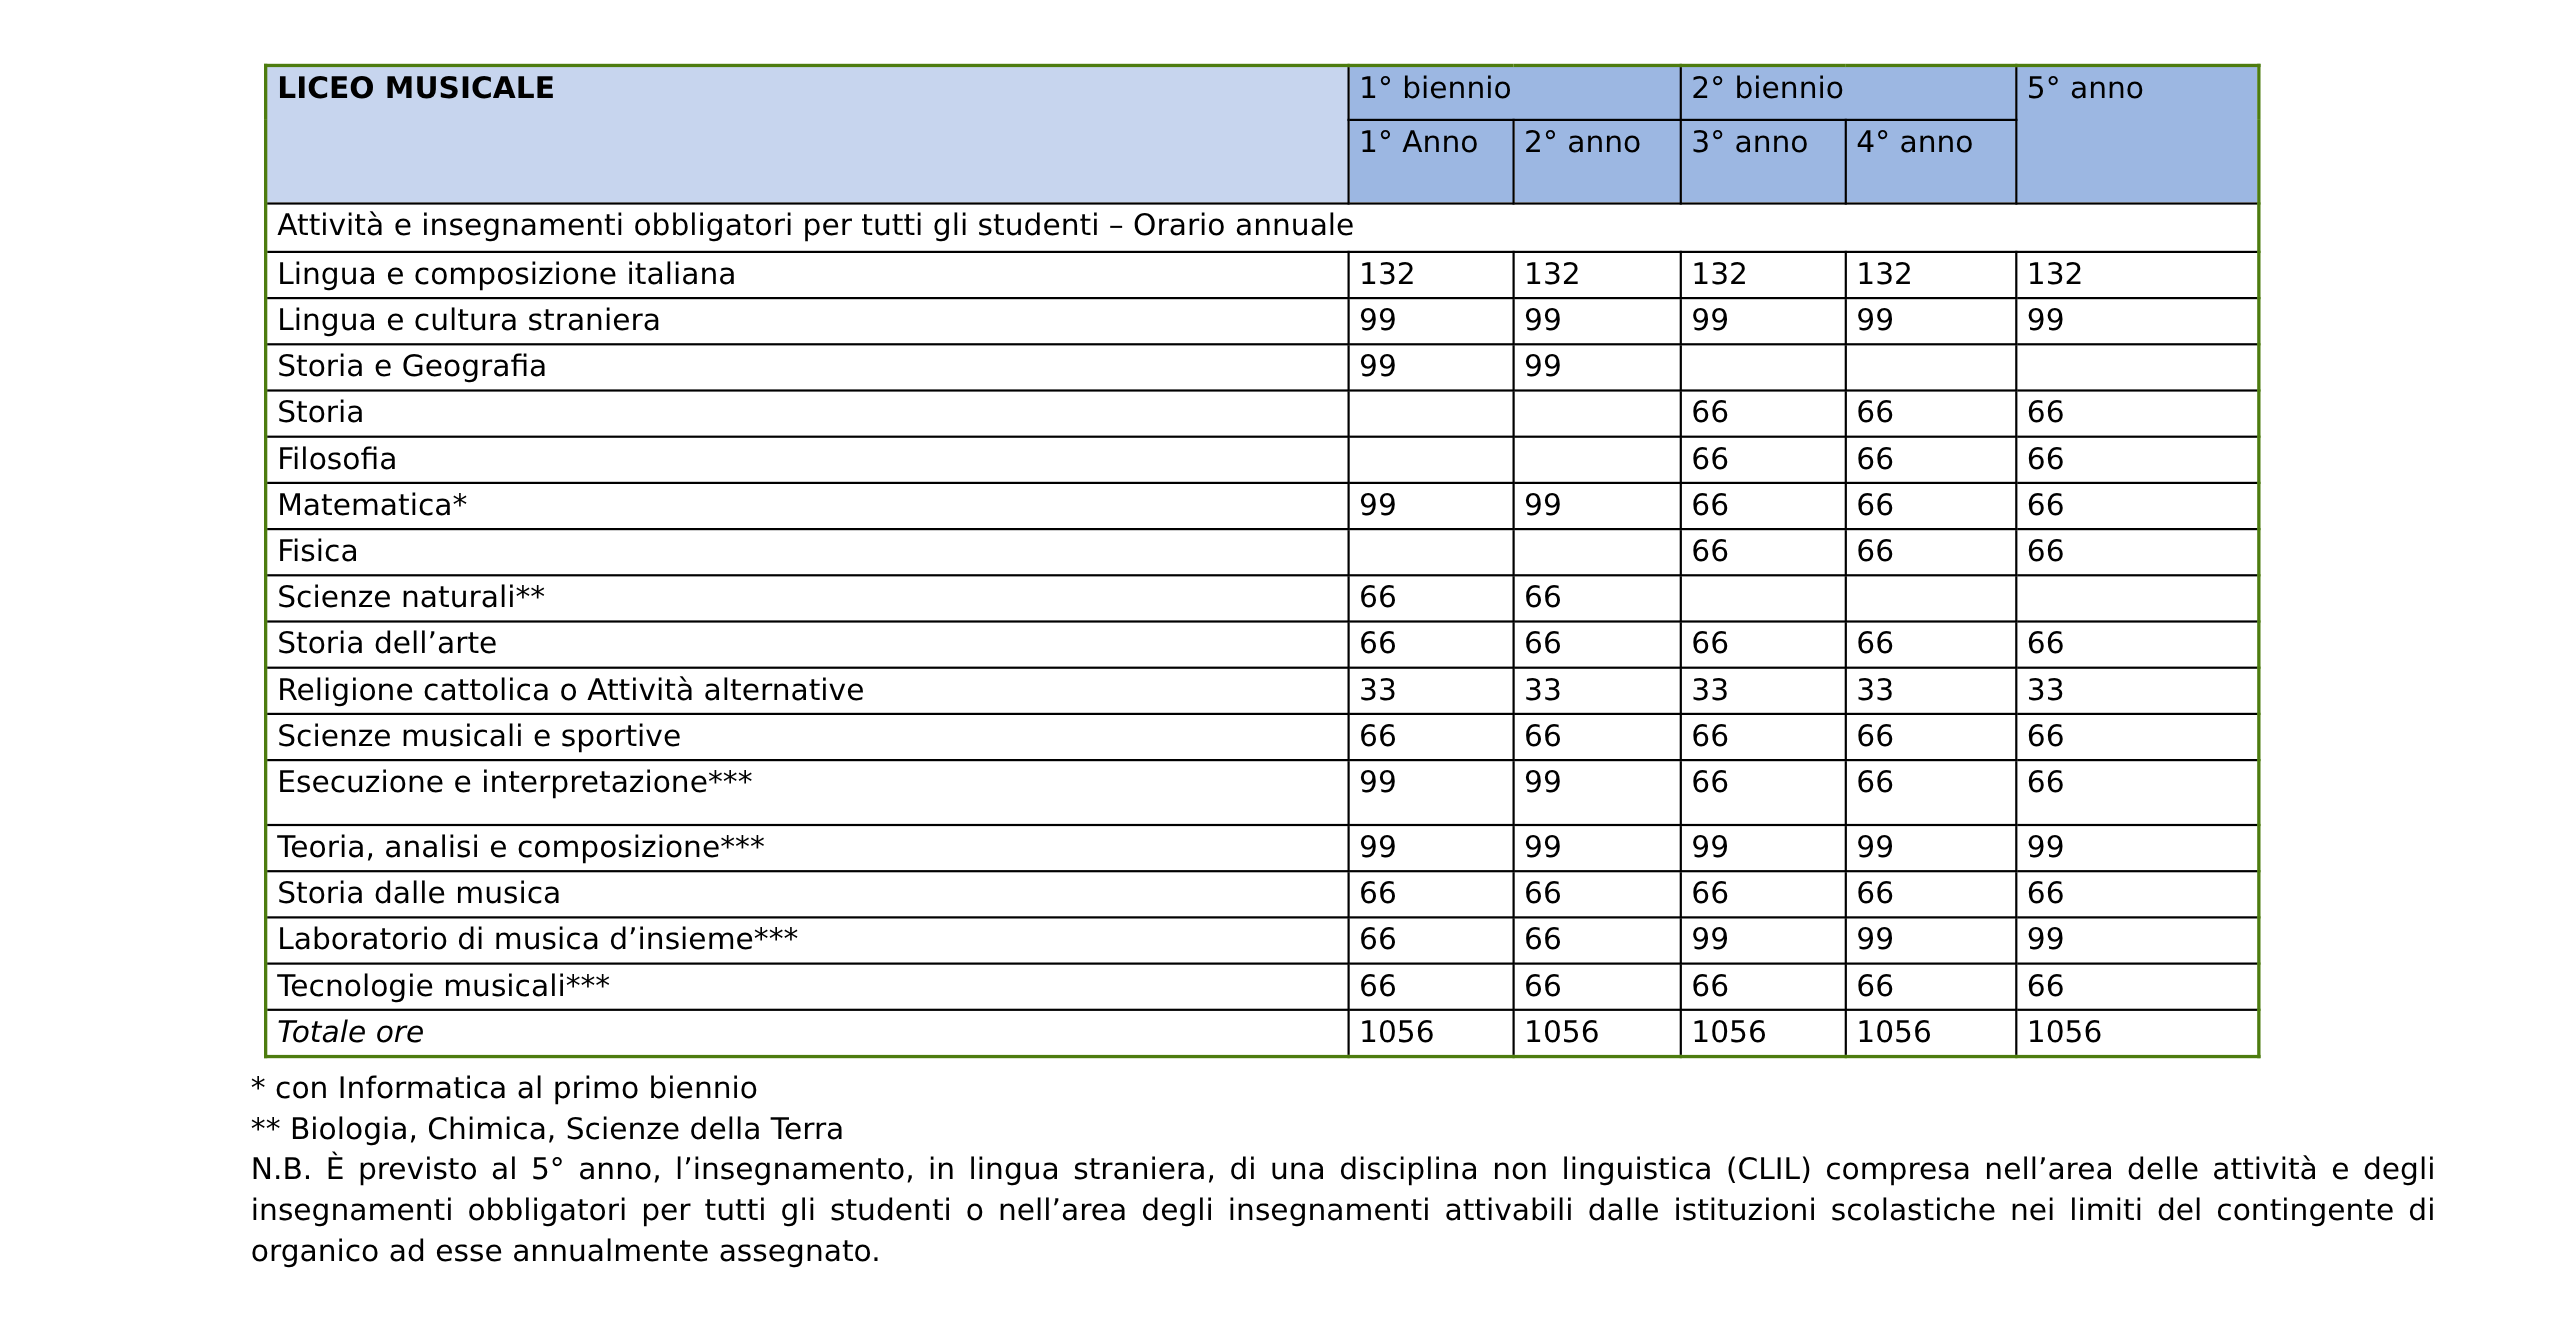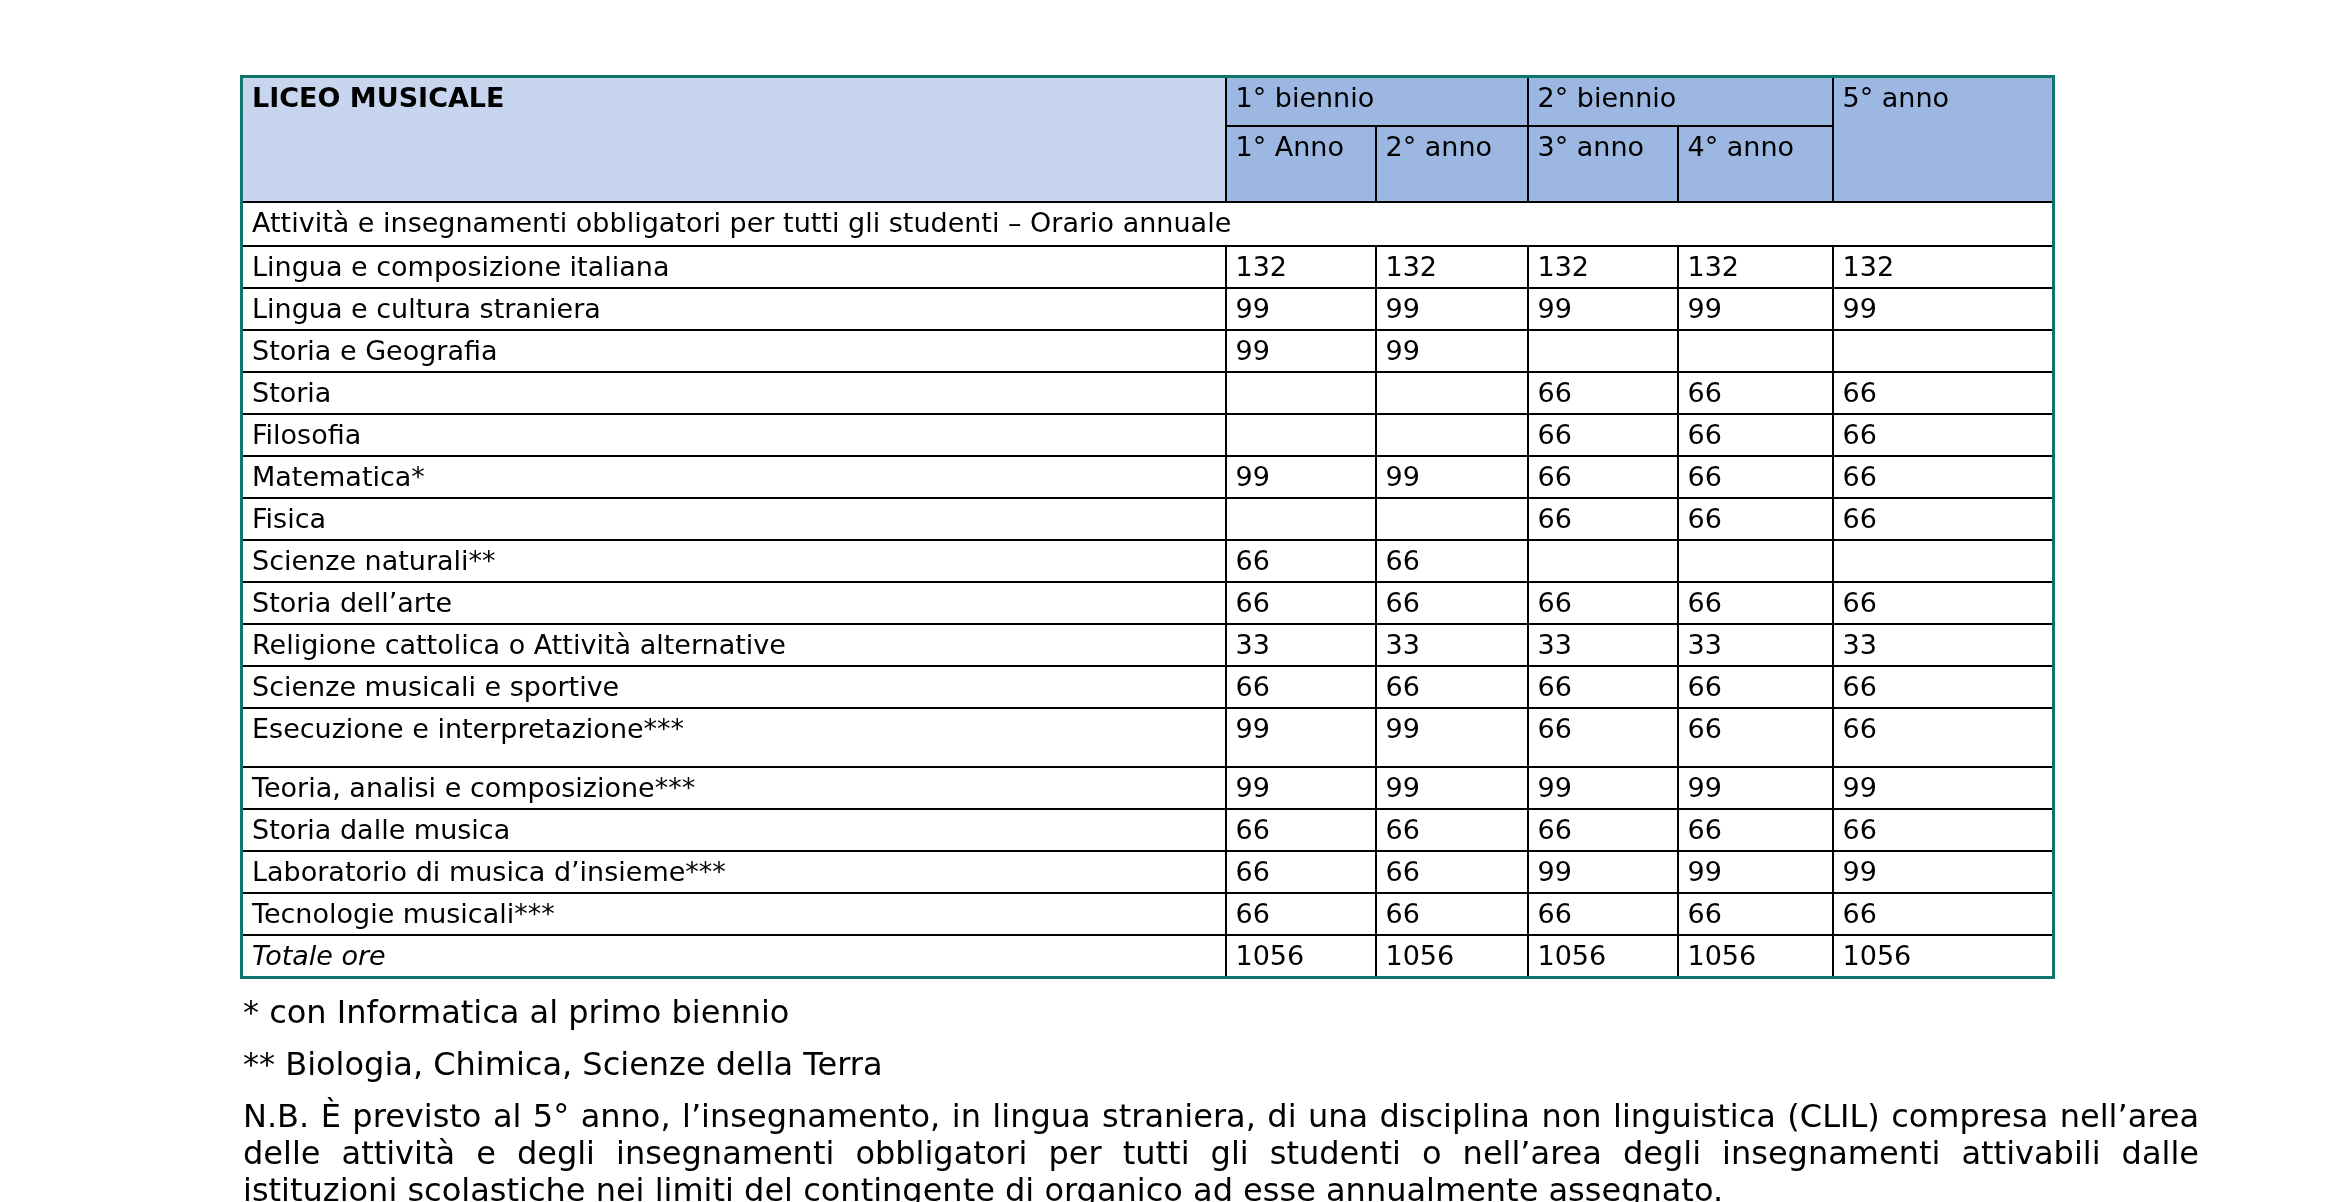--- a/index.html
+++ b/index.html
@@ -16,22 +16,22 @@
     position: absolute;
     top: 0; left: 0;
     width: 2340px;
     height: 1202px;
   }
   table.curriculum {
     border-collapse: collapse;
     table-layout: fixed;
     width: 1812px;
     margin-left: 240px;
-    margin-top: 75px;
-    border: 3px solid #0f766e;
+    margin-top: 58px;
+    border: 3px solid #4d7c0f;
   }
   table.curriculum td {
     border: 2px solid #000;
     padding: 2px 9px 2px 9px;
     vertical-align: top;
     font-size: 27px;
     line-height: 36px;
     overflow: hidden;
     white-space: nowrap;
   }
@@ -59,22 +59,22 @@
   tbody#rows-body tr { height: 42px; }
   tbody#rows-body tr.tall-row { height: 59px; }
   tr.total-row { height: 42px; }
   td.total-label { font-style: italic; }
   .footnotes {
     margin-left: 228px;
     margin-top: 9px;
     width: 1986px;
   }
   .footnotes p {
-    margin: 15px;
-    font-size: 32px;
+    margin: 0;
+    font-size: 27px;
     line-height: 37px;
   }
   .footnotes p.justify {
     text-align: justify;
   }
 </style>
 </head>
 <body>
 
 <div class="page">

